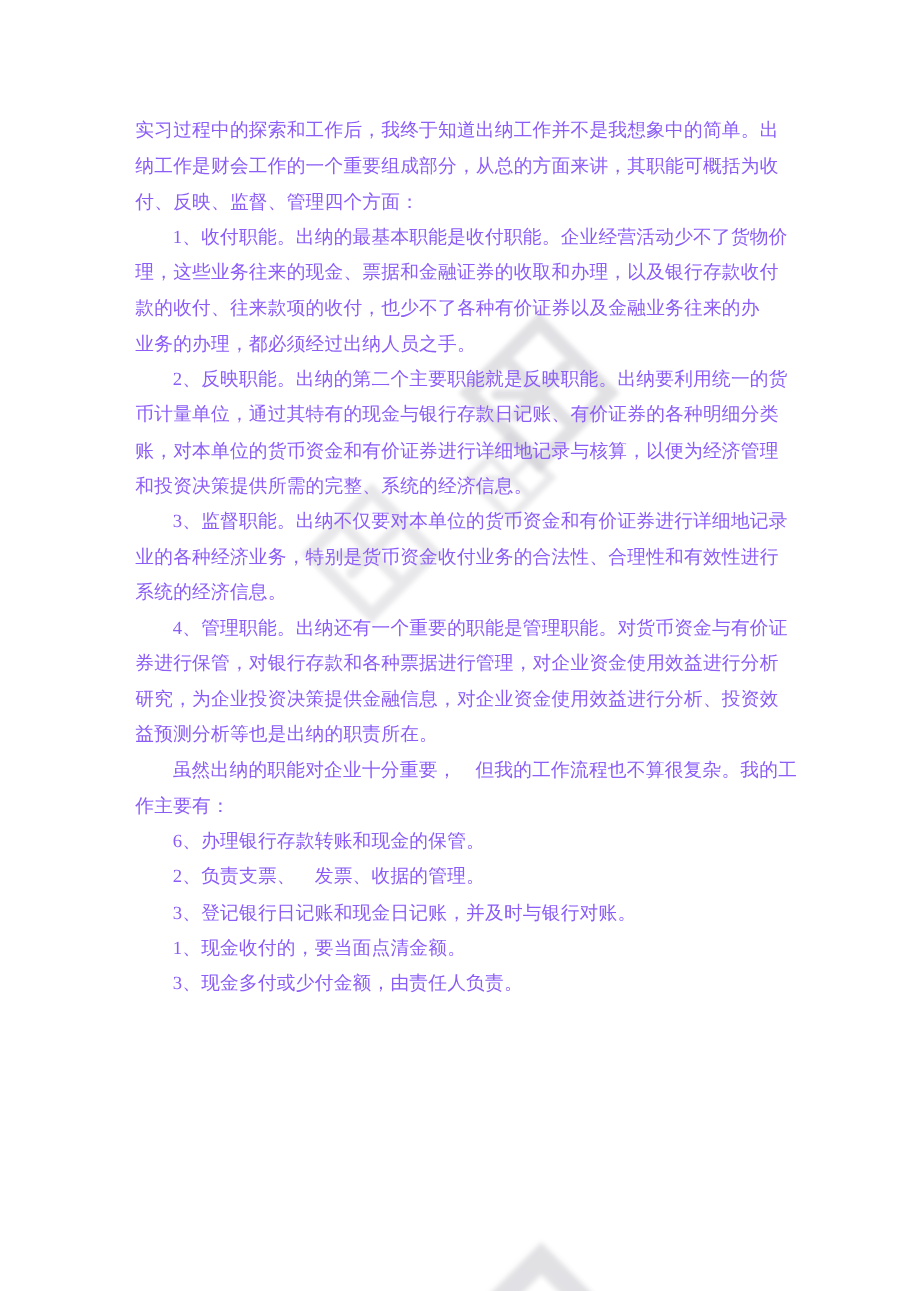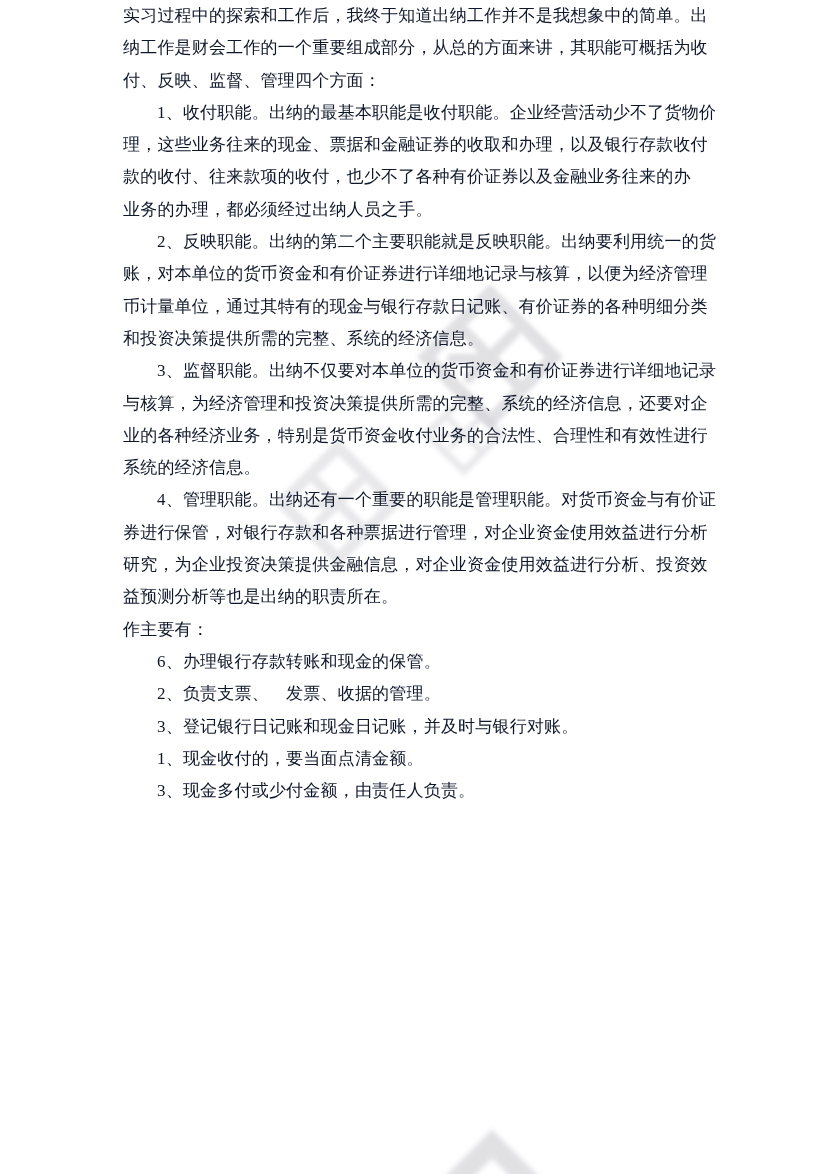--- a/index.html
+++ b/index.html
@@ -25,21 +25,22 @@
   .wm-1 { left: 410px; top: 277px; width: 160px; height: 160px; opacity: .55; }
   .wm-2 { left: 418px; top: 388px; width: 92px;  height: 92px;  opacity: .40; }
   .wm-3 { left: 268px; top: 433px; width: 140px; height: 140px; opacity: .42; }
   .wm-logo { left: 362px; top: 1118px; width: 260px; height: 260px; opacity: .55; filter: blur(2.5px); }
   
   .doc {
     position: absolute;
     left: 123px;
     top: 0;
     width: 640px;
-    color: #0f172a;
+    padding-top: 103px;
+    color: #8b5cf6;
     z-index: 2;
   }
   .line {
     height: 32.3px;
     line-height: 32.3px;
     font-size: 17px;
     letter-spacing: 0.2px;
     white-space: nowrap;
   }
   .line.indent { padding-left: 34px; }
@@ -89,37 +90,37 @@
         <div class="line">付、反映、监督、管理四个方面：</div>
       </div>
       <div>
         <div class="line indent">1、收付职能。出纳的最基本职能是收付职能。企业经营活动少不了货物价</div>
         <div class="line">理，这些业务往来的现金、票据和金融证券的收取和办理，以及银行存款收付</div>
         <div class="line">款的收付、往来款项的收付，也少不了各种有价证券以及金融业务往来的办</div>
         <div class="line">业务的办理，都必须经过出纳人员之手。</div>
       </div>
       <div>
         <div class="line indent">2、反映职能。出纳的第二个主要职能就是反映职能。出纳要利用统一的货</div>
+        <div class="line">币计量单位，通过其特有的现金与银行存款日记账、有价证券的各种明细分类</div>
         <div class="line">账，对本单位的货币资金和有价证券进行详细地记录与核算，以便为经济管理</div>
-        <div class="line">币计量单位，通过其特有的现金与银行存款日记账、有价证券的各种明细分类</div>
         <div class="line">和投资决策提供所需的完整、系统的经济信息。</div>
       </div>
       <div>
         <div class="line indent">3、监督职能。出纳不仅要对本单位的货币资金和有价证券进行详细地记录</div>
-        <div class="line">与核算，为经济管理和投资决策提供所需的完整、系统的经济信息，还要对企</div>
         <div class="line">业的各种经济业务，特别是货币资金收付业务的合法性、合理性和有效性进行</div>
         <div class="line">系统的经济信息。</div>
       </div>
       <div>
         <div class="line indent">4、管理职能。出纳还有一个重要的职能是管理职能。对货币资金与有价证</div>
         <div class="line">券进行保管，对银行存款和各种票据进行管理，对企业资金使用效益进行分析</div>
         <div class="line">研究，为企业投资决策提供金融信息，对企业资金使用效益进行分析、投资效</div>
         <div class="line">益预测分析等也是出纳的职责所在。</div>
       </div>
       <div>
+        <div class="line indent">虽然出纳的职能对企业十分重要，　但我的工作流程也不算很复杂。我的工</div>
         <div class="line">作主要有：</div>
       </div>
       <div>
         <div class="line indent">6、办理银行存款转账和现金的保管。</div>
       </div>
       <div>
         <div class="line indent">2、负责支票、　发票、收据的管理。</div>
       </div>
       <div>
         <div class="line indent">3、登记银行日记账和现金日记账，并及时与银行对账。</div>

